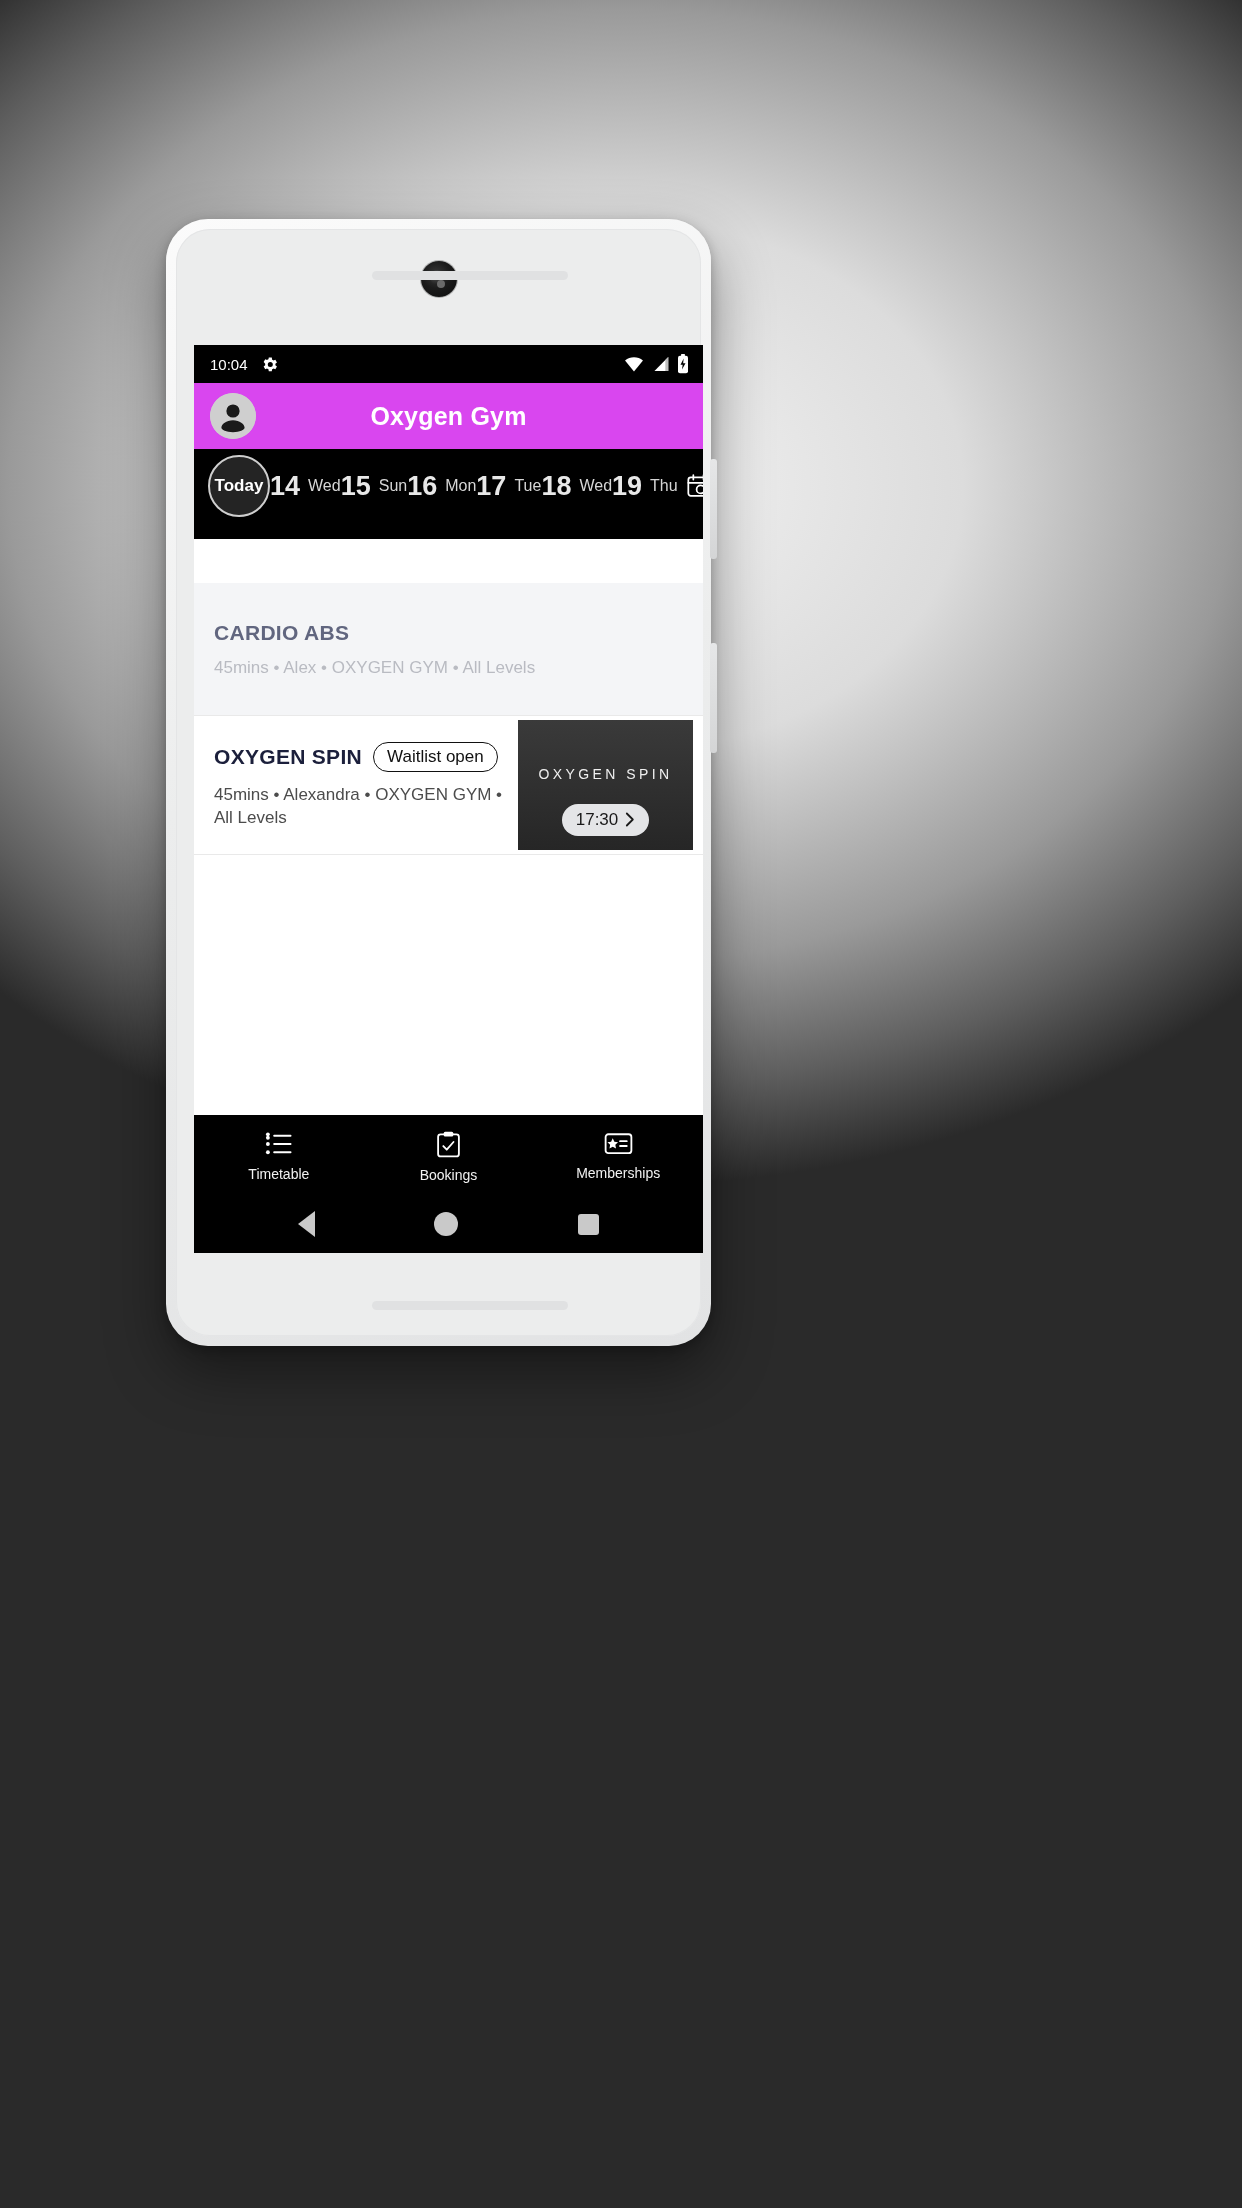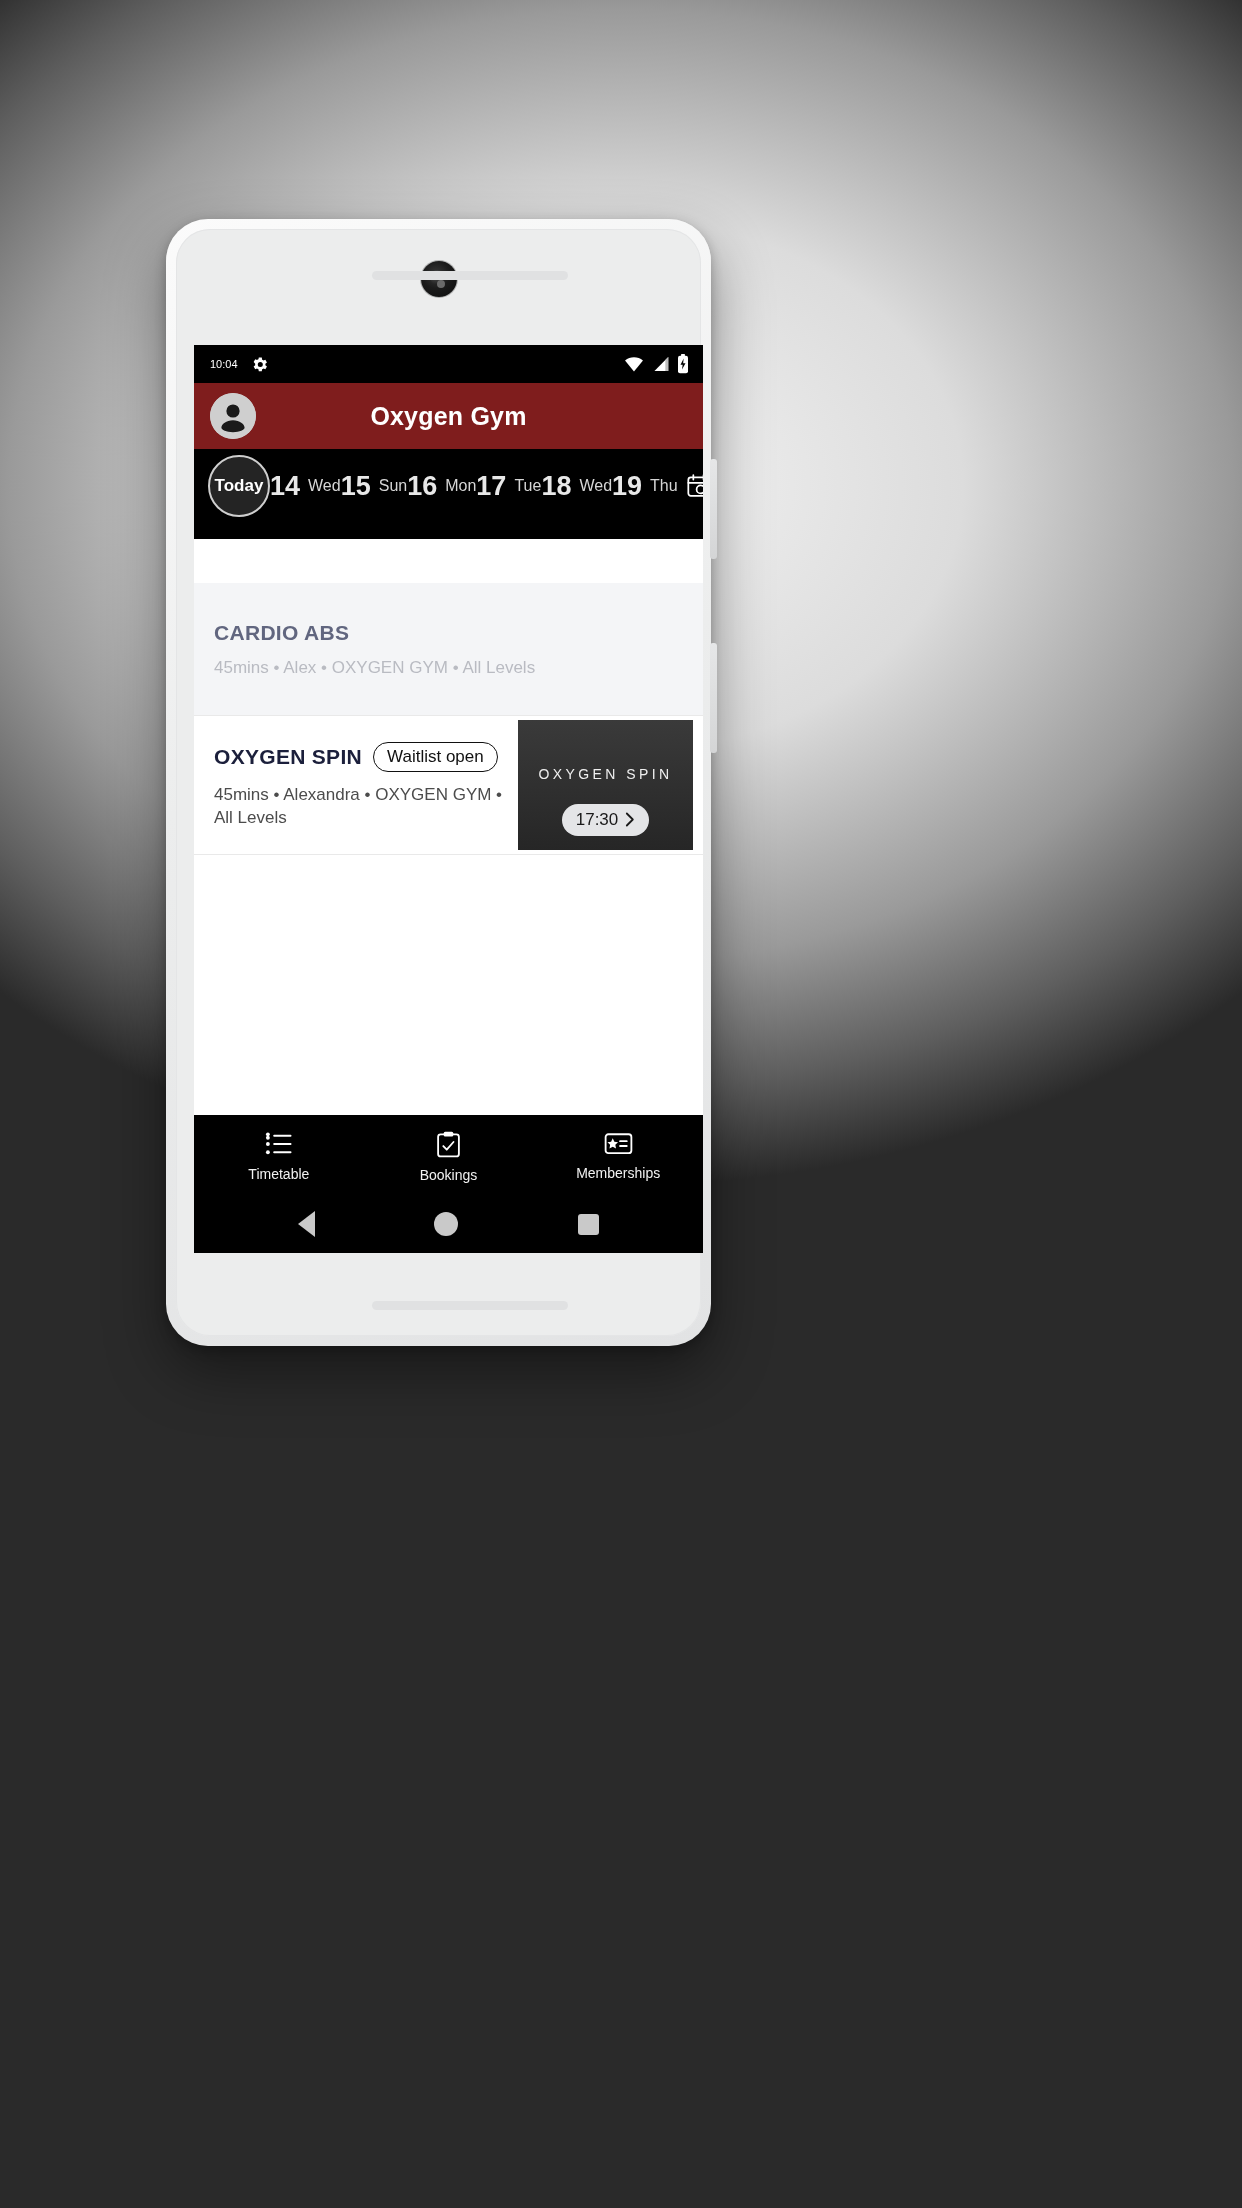--- a/index.html
+++ b/index.html
@@ -59,30 +59,30 @@
   .screen{
     position:absolute; left:18px; top:116px; width:509px; height:908px;
     background:#ffffff; overflow:hidden;
     display:flex; flex-direction:column;
   }
 
   
   .statusbar{
     background:#000; color:#fff; height:38px; flex:0 0 38px;
     display:flex; align-items:center; padding:0 14px 0 16px;
-    font-size:11px; font-weight:500;
+    font-size:15px; font-weight:500;
   }
   .sb-left{ display:flex; align-items:center; gap:12px; }
   .sb-spacer{ flex:1; }
   .sb-right{ display:flex; align-items:center; gap:7px; }
   .gear-icon svg{ display:block; }
   .sb-icon svg{ display:block; }
 
   
-  .appheader{ background:#7f1d1d; color:#fff; flex:0 0 auto; }
+  .appheader{ background:#d946ef; color:#fff; flex:0 0 auto; }
   .header-row{
     position:relative; height:66px; display:flex; align-items:center; padding:0 16px;
   }
   .avatar{
     width:46px; height:46px; border-radius:50%; background:#cfcfcf;
     display:flex; align-items:flex-end; justify-content:center; overflow:hidden;
     flex:0 0 46px;
   }
   .avatar svg{ display:block; }
   .app-title{

